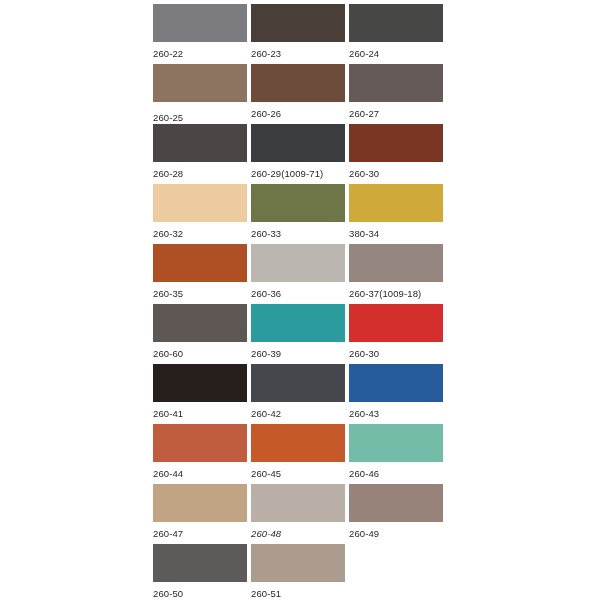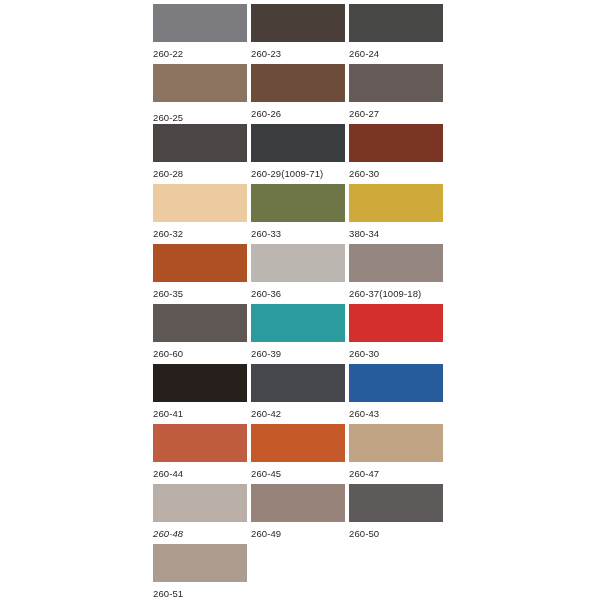--- a/index.html
+++ b/index.html
@@ -145,20 +145,24 @@
       </div>
       <div class="swatch-cell">
         <span class="swatch-chip" style="background-color: rgb(192, 92, 64);"></span>
         <span class="swatch-label" style="color: rgb(35, 31, 32);">260-44</span>
       </div>
       <div class="swatch-cell">
         <span class="swatch-chip" style="background-color: rgb(198, 89, 42);"></span>
         <span class="swatch-label" style="color: rgb(35, 31, 32);">260-45</span>
       </div>
       <div class="swatch-cell">
+        <span class="swatch-chip" style="background-color: rgb(115, 189, 168);"></span>
+        <span class="swatch-label" style="color: rgb(35, 31, 32);">260-46</span>
+      </div>
+      <div class="swatch-cell">
         <span class="swatch-chip" style="background-color: rgb(192, 164, 132);"></span>
         <span class="swatch-label" style="color: rgb(35, 31, 32);">260-47</span>
       </div>
       <div class="swatch-cell">
         <span class="swatch-chip" style="background-color: rgb(185, 175, 166);"></span>
         <span class="swatch-label" style="color: rgb(35, 31, 32); font-style: italic;">260-48</span>
       </div>
       <div class="swatch-cell">
         <span class="swatch-chip" style="background-color: rgb(151, 131, 122);"></span>
         <span class="swatch-label" style="color: rgb(35, 31, 32);">260-49</span>

